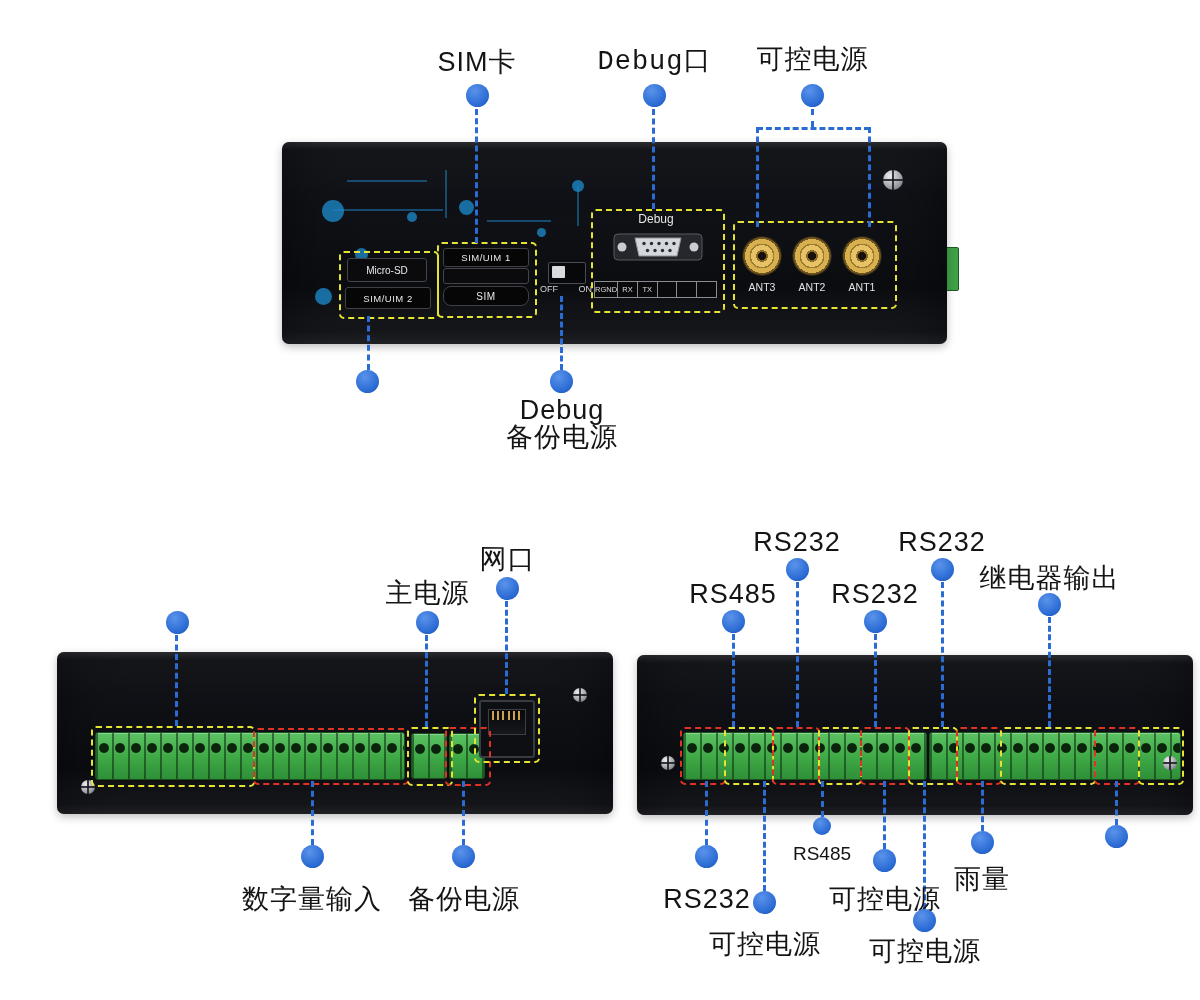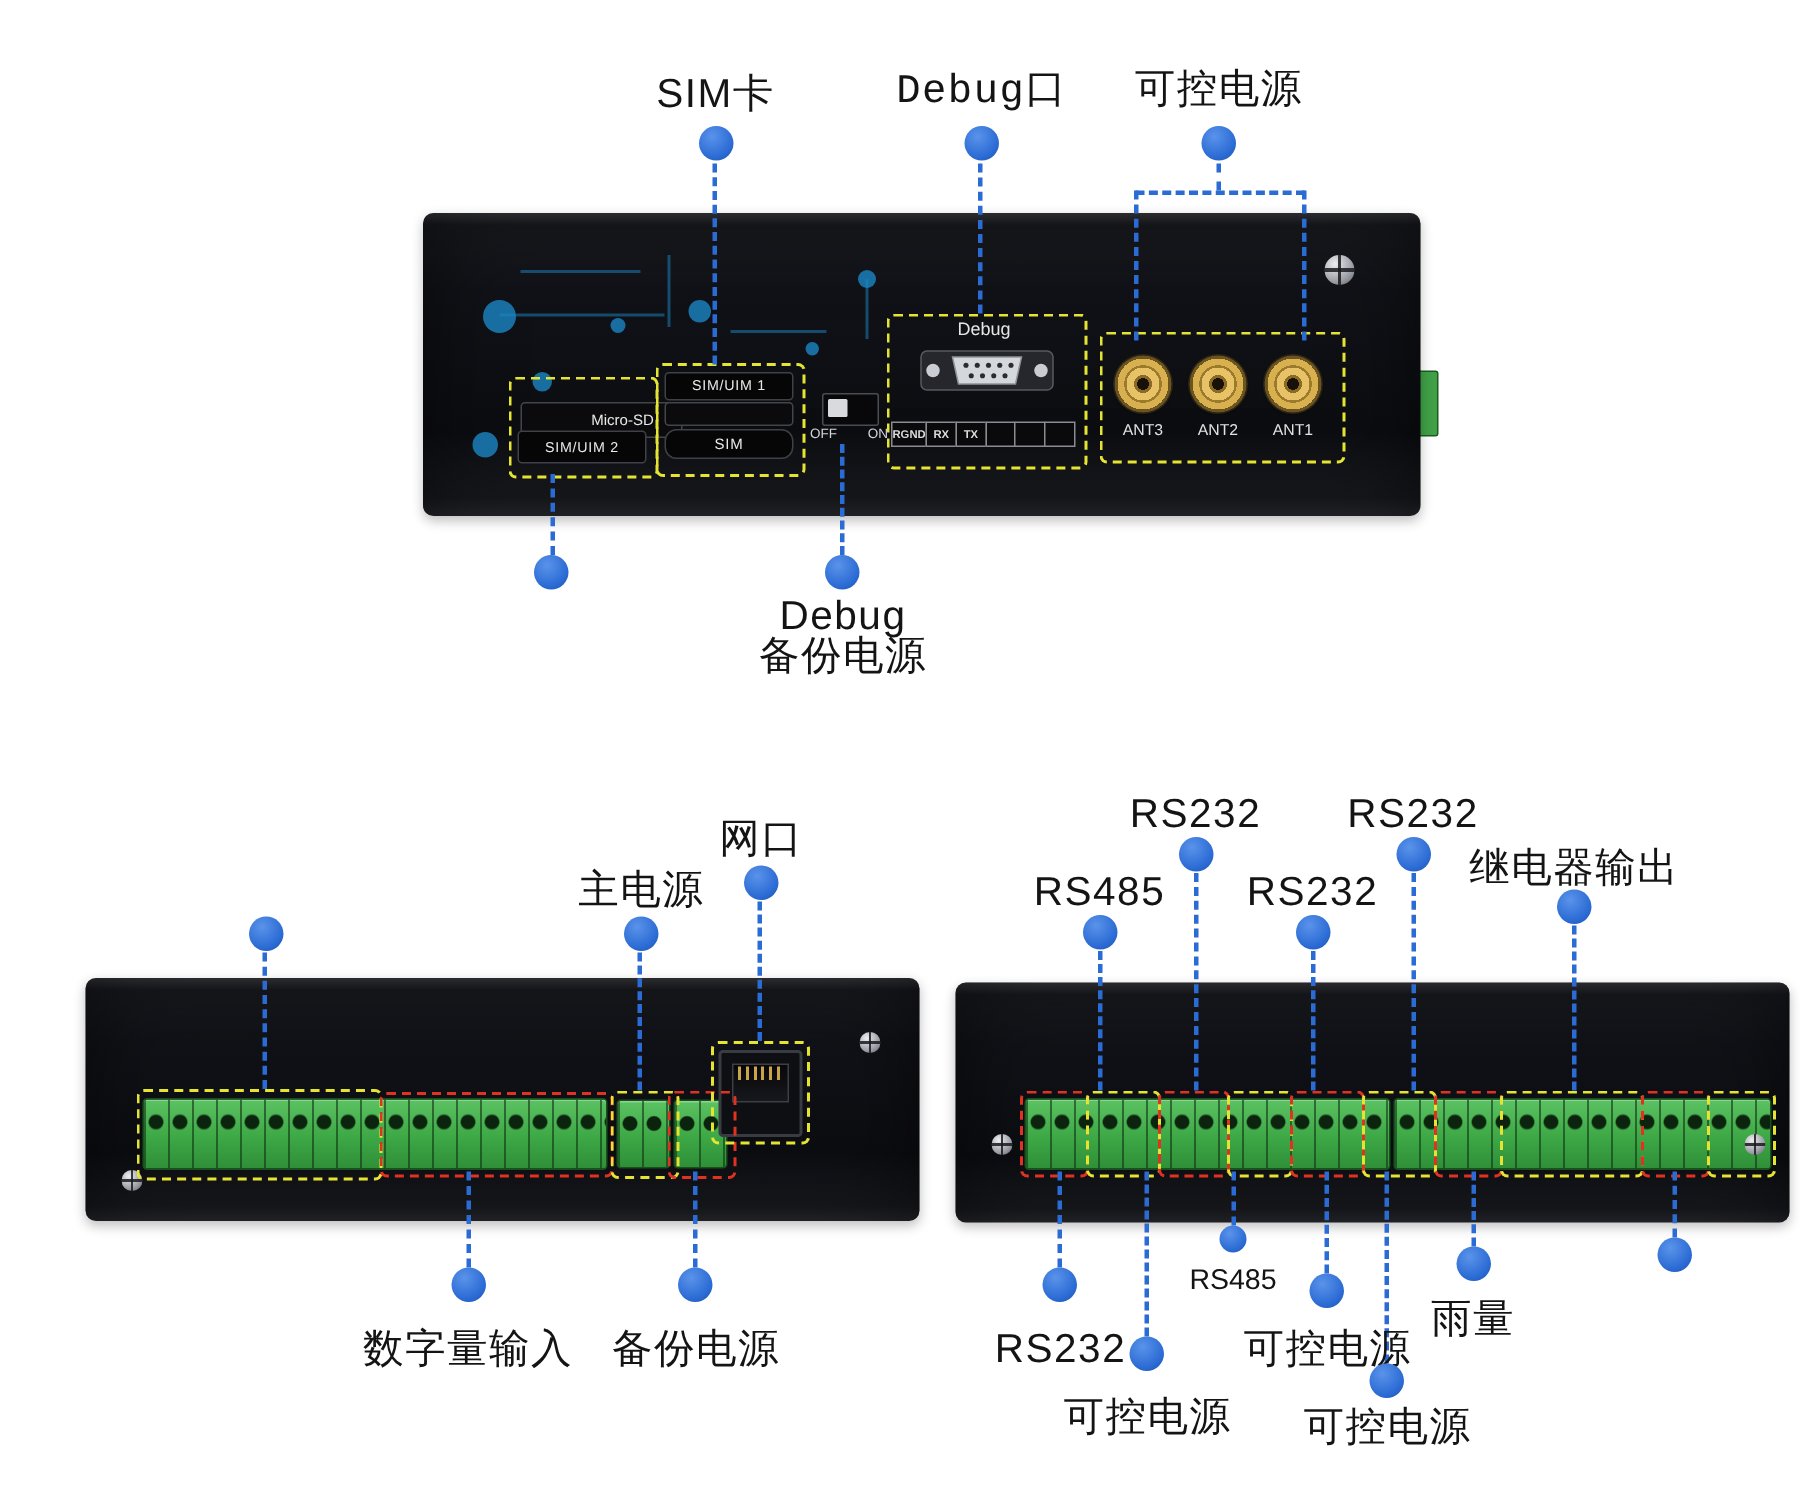--- a/index.html
+++ b/index.html
@@ -101,21 +101,21 @@
   <div class="cdot" style="left:442px;top:200px;width:15px;height:15px;"></div>
   <div class="cdot" style="left:520px;top:228px;width:9px;height:9px;"></div>
   <div class="cdot" style="left:555px;top:180px;width:12px;height:12px;"></div>
   <div class="cline" style="left:316px;top:209px;width:110px;height:2px;"></div>
   <div class="cline" style="left:428px;top:170px;width:2px;height:48px;"></div>
   <div class="cline" style="left:470px;top:220px;width:64px;height:2px;"></div>
   <div class="cline" style="left:560px;top:186px;width:2px;height:40px;"></div>
   <div class="cline" style="left:330px;top:180px;width:80px;height:2px;"></div>
 
   <div class="obox-y" style="left:322px;top:251px;width:96px;height:64px;"></div>
-  <div class="panel-slot" style="left:330px;top:268px;width:78px;height:22px;padding-left:28px;">Micro-SD</div>
+  <div class="panel-slot" style="left:330px;top:258px;width:78px;height:22px;">Micro-SD</div>
   <div class="panel-bar" style="left:328px;top:287px;width:84px;height:20px;font-size:9.5px;">SIM/UIM 2</div>
 
   <div class="obox-y" style="left:420px;top:242px;width:96px;height:72px;"></div>
   <div class="panel-bar" style="left:426px;top:248px;width:84px;height:17px;font-size:9.5px;">SIM/UIM 1</div>
   <div class="panel-slot" style="left:426px;top:268px;width:84px;height:14px;"></div>
   <div class="panel-bar" style="left:426px;top:286px;width:84px;height:18px;border-radius:8px;">SIM</div>
 
   <div class="switch" style="left:531px;top:262px;width:36px;height:20px;">
     <div class="knob"></div>
   </div>
@@ -134,21 +134,21 @@
     <circle cx="31" cy="16.5" r="1.7" fill="#2a2b30"></circle>
       <circle cx="38.5" cy="16.5" r="1.7" fill="#2a2b30"></circle>
     <circle cx="46" cy="16.5" r="1.7" fill="#2a2b30"></circle>
       <circle cx="53.5" cy="16.5" r="1.7" fill="#2a2b30"></circle>
     <circle cx="61" cy="16.5" r="1.7" fill="#2a2b30"></circle>
     <circle cx="34.5" cy="23.5" r="1.7" fill="#2a2b30"></circle>
       <circle cx="42" cy="23.5" r="1.7" fill="#2a2b30"></circle>
     <circle cx="49.5" cy="23.5" r="1.7" fill="#2a2b30"></circle>
       <circle cx="57" cy="23.5" r="1.7" fill="#2a2b30"></circle>
   </svg>
-  <div class="pinstrip" style="left:578px;top:281px;width:122px;height:17px;font-weight:bold;">
+  <div class="pinstrip" style="left:578px;top:281px;width:122px;height:17px;">
     <div class="cell">RGND</div>
     <div class="cell">RX</div>
     <div class="cell">TX</div>
     <div class="cell"></div>
     <div class="cell"></div>
     <div class="cell"></div>
   </div>
 
   <div class="obox-y" style="left:716px;top:221px;width:160px;height:84px;"></div>
   <div class="sma" style="left:726px;top:237px;"></div>

